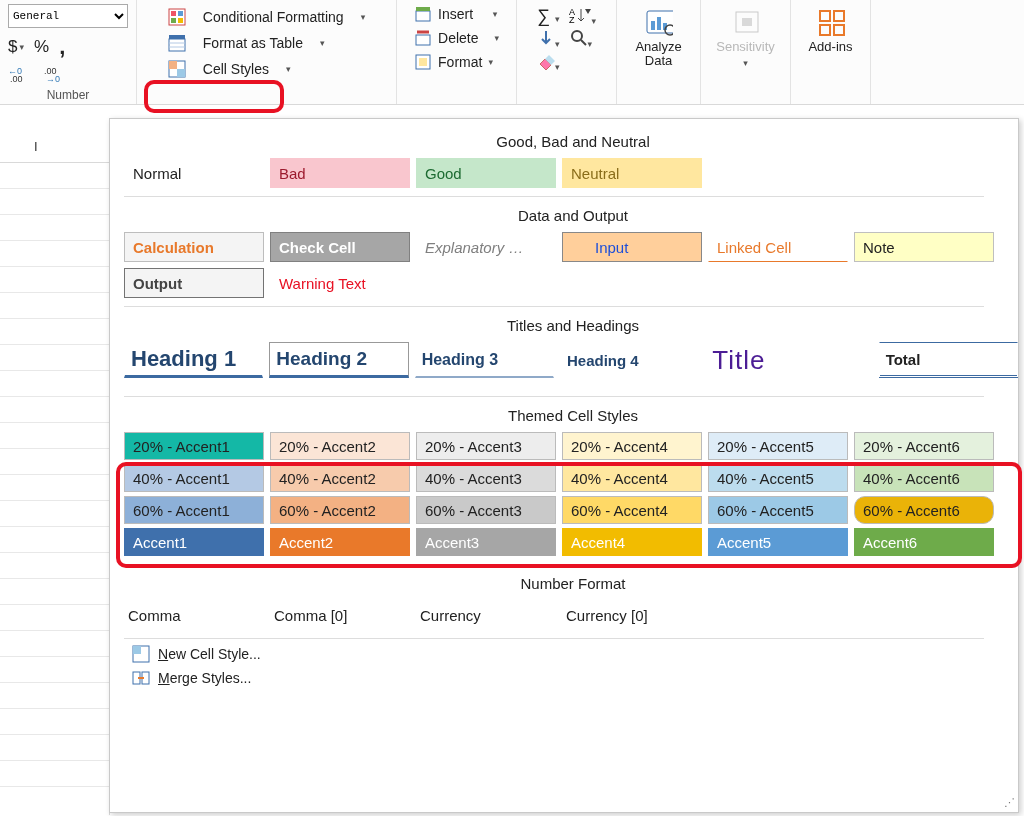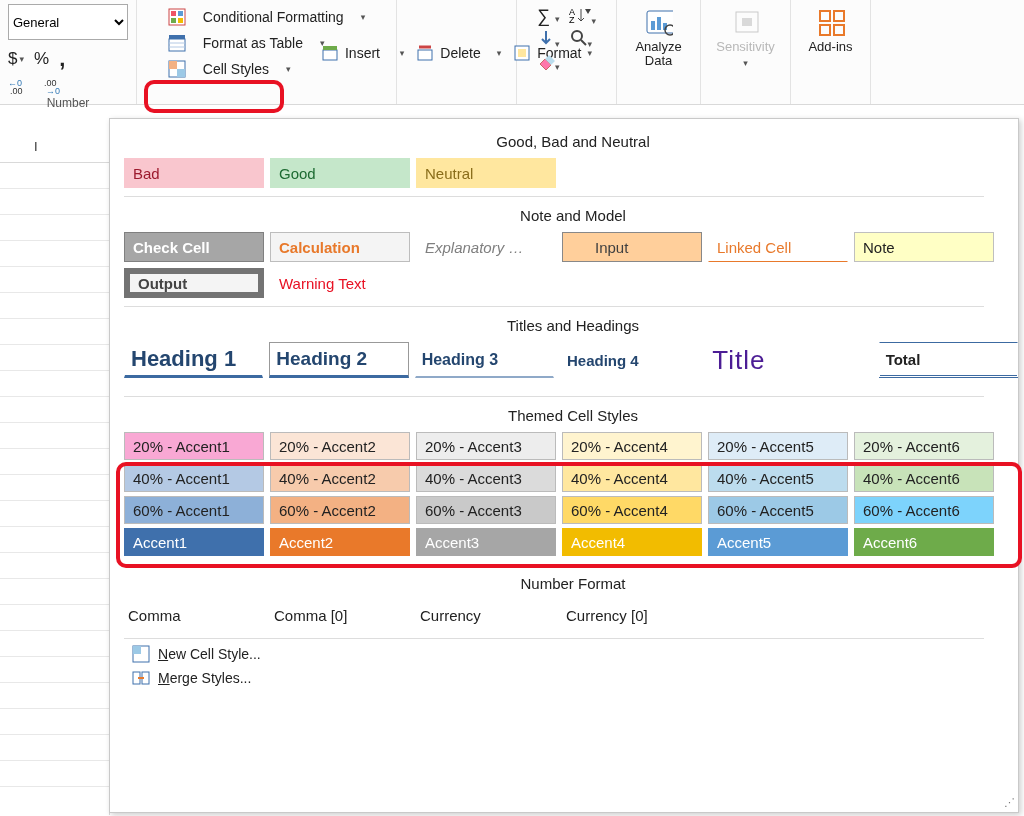--- a/index.html
+++ b/index.html
@@ -26,32 +26,33 @@
     padding: 4px 10px 2px;
     display: flex;
     flex-direction: column;
     align-items: center;
   }
   .rgroup .body { flex: 1; }
   .rlabel { font-size: 12px; color: #555; margin-top: 2px; }
   .number-group { width: 137px; }
   .nf-row1 { display:flex; gap:4px; align-items:center; }
   .nf-select {
-    width: 120px; height: 36px; border:1px solid #aaa; font-size:13px;
+    width: 120px; height: 24px; border:1px solid #aaa; font-size:11px;
     background:#fff;
+    font-family:Liberation Mono, monospace;
   }
   .nf-row2 { display:flex; gap:10px; align-items:center; margin-top:6px; font-size:17px; }
   .nf-row2 .itm { display:flex; align-items:center; gap:2px; }
   .caret { font-size:9px; color:#555; }
   .nf-row3 { display:flex; gap:12px; align-items:center; margin-top:6px; font-size:11px; color:#444;}
   .styles-group { width: 260px; }
   .styles-body { display:flex; flex-direction:column; gap:4px; padding-top:2px; font-size:14px;}
   .styles-item { display:flex; align-items:center; gap:17px; padding:2px 4px; }
   .cells-group { width:120px; }
-  .cells-body { display:flex; flex-direction:row; gap:4px; font-size:14px;}
+  .cells-body { display:flex; flex-direction:column; gap:4px; font-size:14px;}
   .cells-item { display:flex; align-items:center; gap:6px; padding:1px 4px;}
   .editing-group { width:100px; }
   .edit-body { display:flex; flex-direction:column; gap:2px; font-size:14px; padding-top:2px;}
   .edit-row { display:flex; gap:10px; align-items:center;}
   .big-btn {
     width:75px; display:flex; flex-direction:column; align-items:center; gap:4px; padding:4px 2px;
   }
   .big-btn .lbl { font-size:13px; text-align:center; line-height:14px;}
   .disabled { color:#b8b8b8; }
   .icon-box {
@@ -80,24 +81,24 @@
   .swatch-row { display:flex; gap:6px; flex-wrap: wrap; }
   .swatch {
     width:140px; height:30px; display:flex; align-items:center; padding:0 8px;
     font-size:15px; border:1px solid transparent;
     white-space: nowrap; overflow:hidden;
   }
   .hr { border-top:1px solid #ddd; margin:8px 0 4px 0; width: 860px;}
 
   .linked { color:#e8792b; border-bottom:1px solid #e8792b; background:#fff;}
   .note-bg { background:#ffffc5; border:1px solid #bfbfbf;}
-  .input-bg { background:#ffcf9b; border:1px solid #888; color:#404040;padding-left:32px;}
+  .input-bg { background:#ffcf9b; border:1px solid #888; color:#1d4ed8;padding-left:32px;}
   .calc-bg { background:#f4f4f4; border:1px solid #bdbdbd; color:#e8792b; font-weight:700;}
   .check-bg { background:#a6a6a6; border:1px solid #808080; color:#fff; font-weight:700;}
-  .output-bg { background:#f4f4f4; border:6px solid #737373; font-weight:700; color:#444;}
+  .output-bg { background:#f4f4f4; border:1px solid #737373; font-weight:700; color:#444;}
   .expl { color:#7f7f7f; font-style:italic; }
   .warn { color:#e81123; }
 
   .heading-row { display:flex; gap:6px; }
   .h-cell {
     width:140px; height:36px; display:flex; align-items:center; padding:0 6px; font-size:15px;
     border:1px solid transparent;
   }
   .h1 { font-size:22px; font-weight:700; color:#24466f; border-bottom:3px solid #3c6aa1;}
   .h2 { font-size:19px; font-weight:700; color:#24466f; border:1px solid #999; border-bottom:3px solid #3c6aa1;}
@@ -348,30 +349,31 @@
     <div class="row-line"></div>
     <div class="row-line"></div>
     <div class="row-line"></div>
 </div>
 
 <div class="panel">
   <div class="panel-inner">
 
     <div class="sect-title">Good, Bad and Neutral</div>
     <div class="swatch-row">
+      <div class="swatch" style="background:#fff;">Normal</div>
       <div class="swatch" style="background:#f9c6ce;color:#9c1a2e;">Bad</div>
       <div class="swatch" style="background:#c5e7ca;color:#1d6b32;">Good</div>
       <div class="swatch" style="background:#ffe79f;color:#8a6d1a;">Neutral</div>
     </div>
 
     <div class="hr"></div>
-    <div class="sect-title">Note and Model</div>
+    <div class="sect-title">Data and Output</div>
     <div class="swatch-row">
+      <div class="swatch calc-bg">Calculation</div>
       <div class="swatch check-bg">Check Cell</div>
-      <div class="swatch calc-bg">Calculation</div>
       <div class="swatch expl">Explanatory …</div>
       <div class="swatch input-bg">Input</div>
       <div class="swatch linked">Linked Cell</div>
       <div class="swatch note-bg">Note</div>
     </div>
     <div class="swatch-row" style="margin-top:6px;">
       <div class="swatch output-bg">Output</div>
       <div class="swatch warn">Warning Text</div>
     </div>
 
@@ -383,42 +385,42 @@
       <div class="h-cell h3">Heading 3</div>
       <div class="h-cell h4">Heading 4</div>
       <div class="h-cell title-s">Title</div>
       <div class="h-cell total-s">Total</div>
     </div>
 
     <div class="hr" style="margin-top:18px;"></div>
     <div class="sect-title">Themed Cell Styles</div>
     <div class="accent-grid" id="accent-grid">
         <div class="accent-row">
-          <div class="ac" style="background: #f9a8d4;">20% - Accent1</div>
+          <div class="ac" style="background: #14b8a6;">20% - Accent1</div>
           <div class="ac" style="background: rgb(251, 229, 214);">20% - Accent2</div>
           <div class="ac" style="background: rgb(237, 237, 237);">20% - Accent3</div>
           <div class="ac" style="background: rgb(255, 244, 207);">20% - Accent4</div>
           <div class="ac" style="background: rgb(222, 236, 247);">20% - Accent5</div>
           <div class="ac" style="background: rgb(228, 241, 221);">20% - Accent6</div>
         </div>
         <div class="accent-row">
           <div class="ac" style="background: rgb(180, 201, 228);">40% - Accent1</div>
           <div class="ac" style="background: rgb(247, 203, 172);">40% - Accent2</div>
           <div class="ac" style="background: rgb(219, 219, 219);">40% - Accent3</div>
           <div class="ac" style="background: rgb(255, 231, 159);">40% - Accent4</div>
           <div class="ac" style="background: rgb(188, 220, 238);">40% - Accent5</div>
           <div class="ac" style="background: rgb(200, 227, 185);">40% - Accent6</div>
         </div>
         <div class="accent-row">
           <div class="ac" style="background: rgb(141, 176, 216);">60% - Accent1</div>
           <div class="ac" style="background: rgb(243, 177, 131);">60% - Accent2</div>
           <div class="ac" style="background: rgb(201, 201, 201);">60% - Accent3</div>
           <div class="ac" style="background: rgb(255, 217, 102);">60% - Accent4</div>
           <div class="ac" style="background: rgb(156, 201, 230);">60% - Accent5</div>
-          <div class="ac" style="background: #7dd3fc;">60% - Accent6</div>
+          <div class="ac" style="background: #eab308; border-radius: 11px;">60% - Accent6</div>
         </div>
         <div class="accent-row">
           <div class="ac white" style="background: rgb(63, 112, 172);">Accent1</div>
           <div class="ac white" style="background: rgb(233, 121, 42);">Accent2</div>
           <div class="ac white" style="background: rgb(166, 166, 166);">Accent3</div>
           <div class="ac white" style="background: rgb(242, 188, 0);">Accent4</div>
           <div class="ac white" style="background: rgb(91, 155, 213);">Accent5</div>
           <div class="ac white" style="background: rgb(110, 171, 74);">Accent6</div>
         </div>
       </div>

